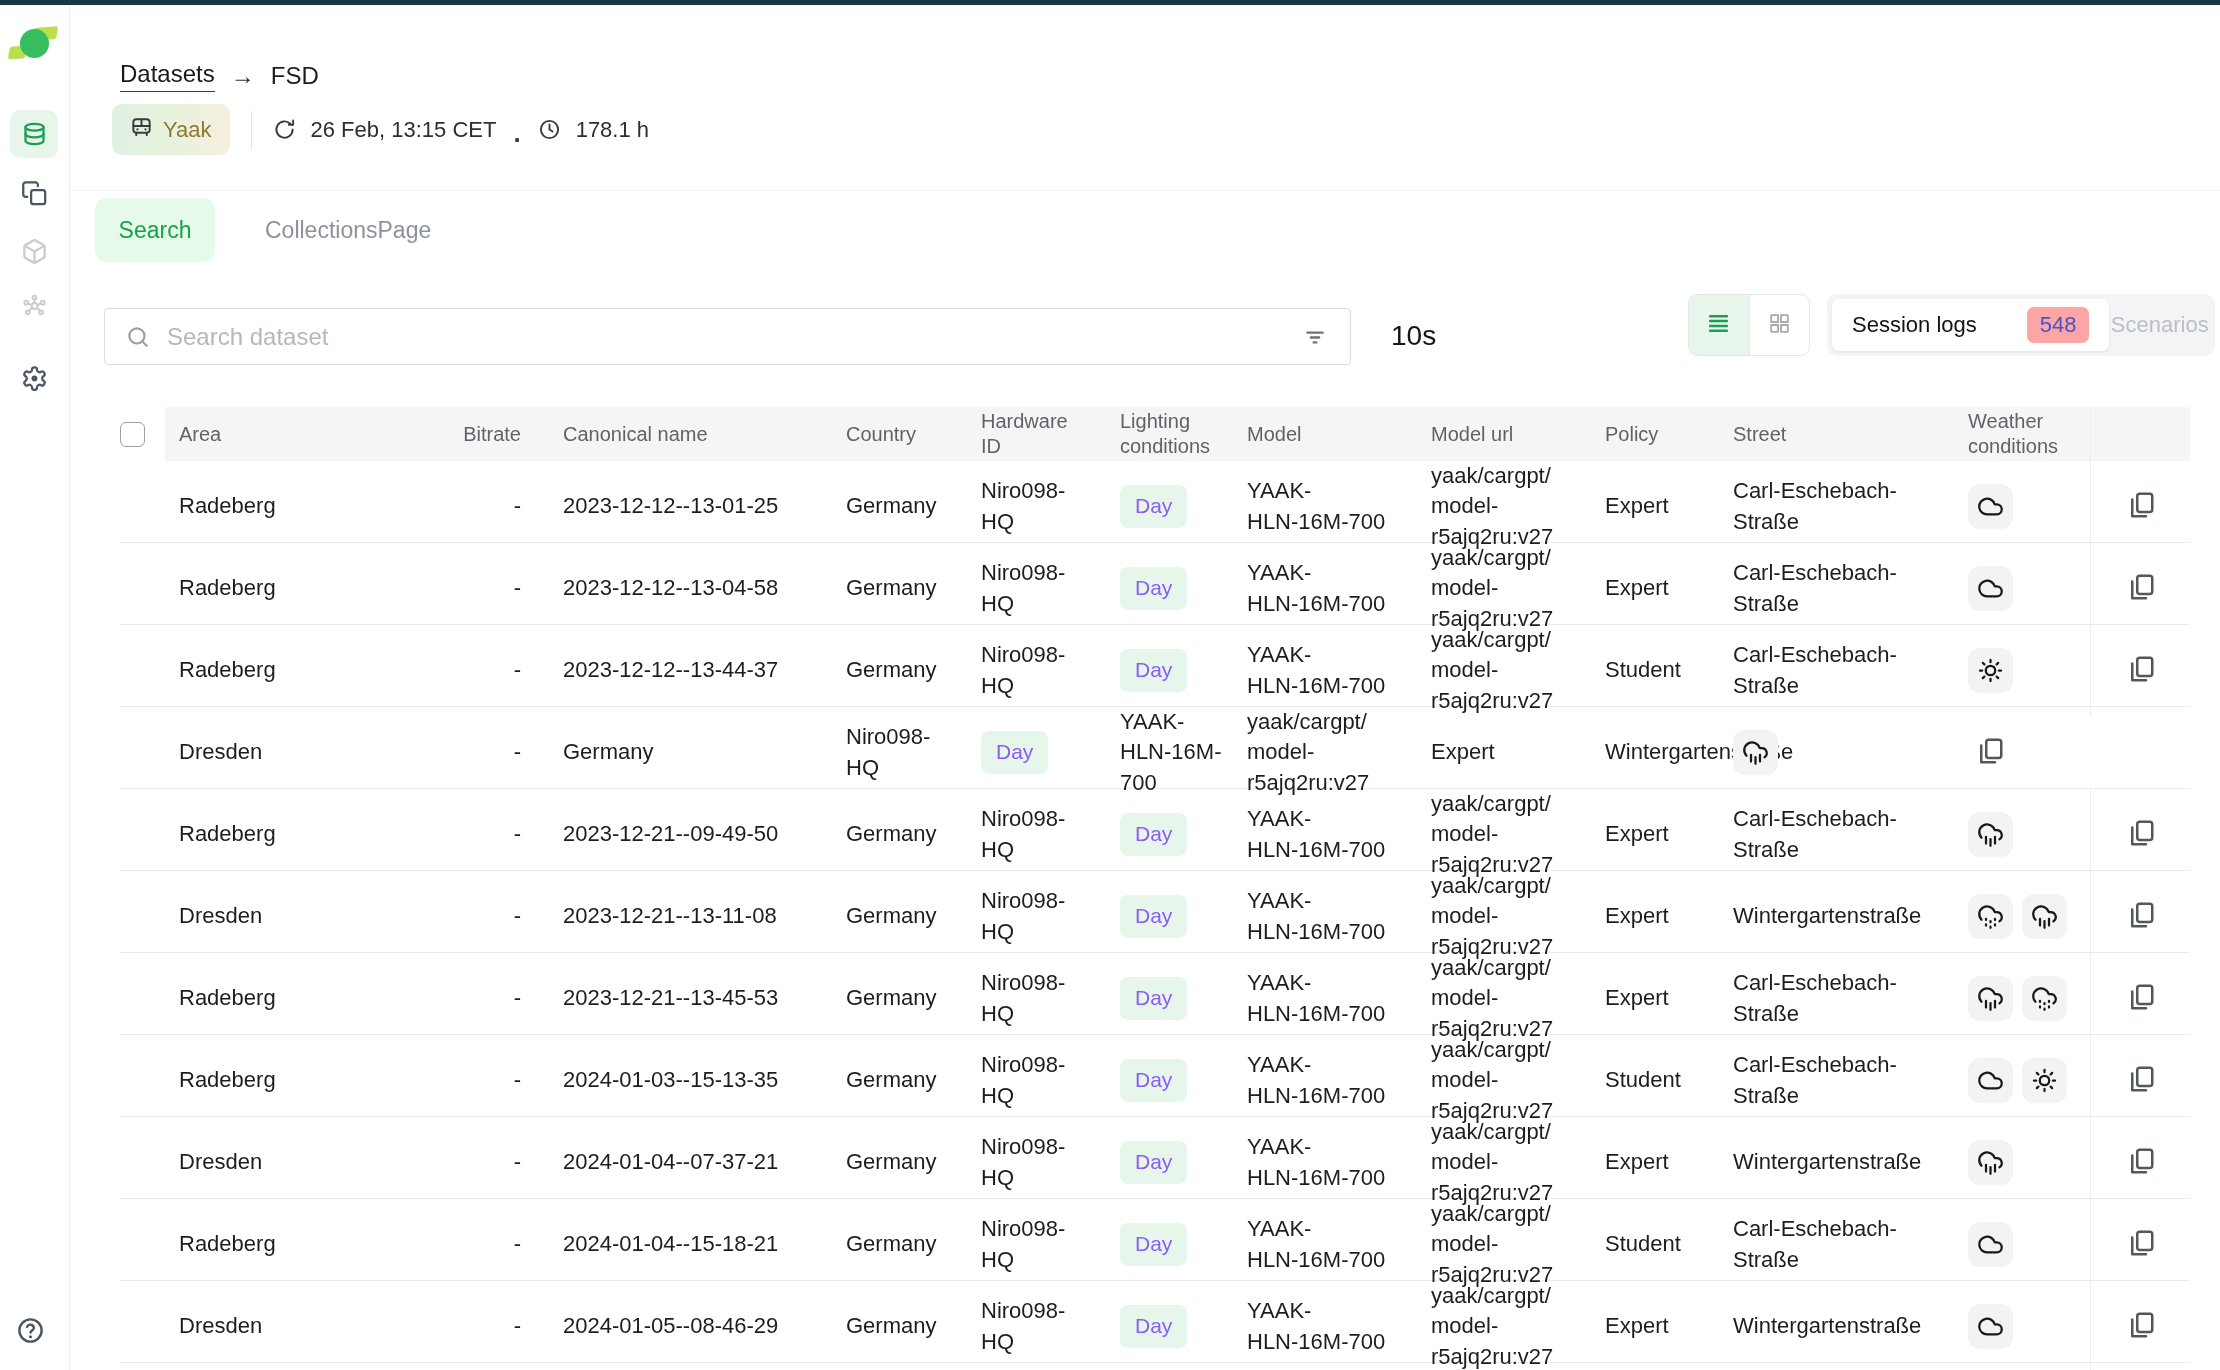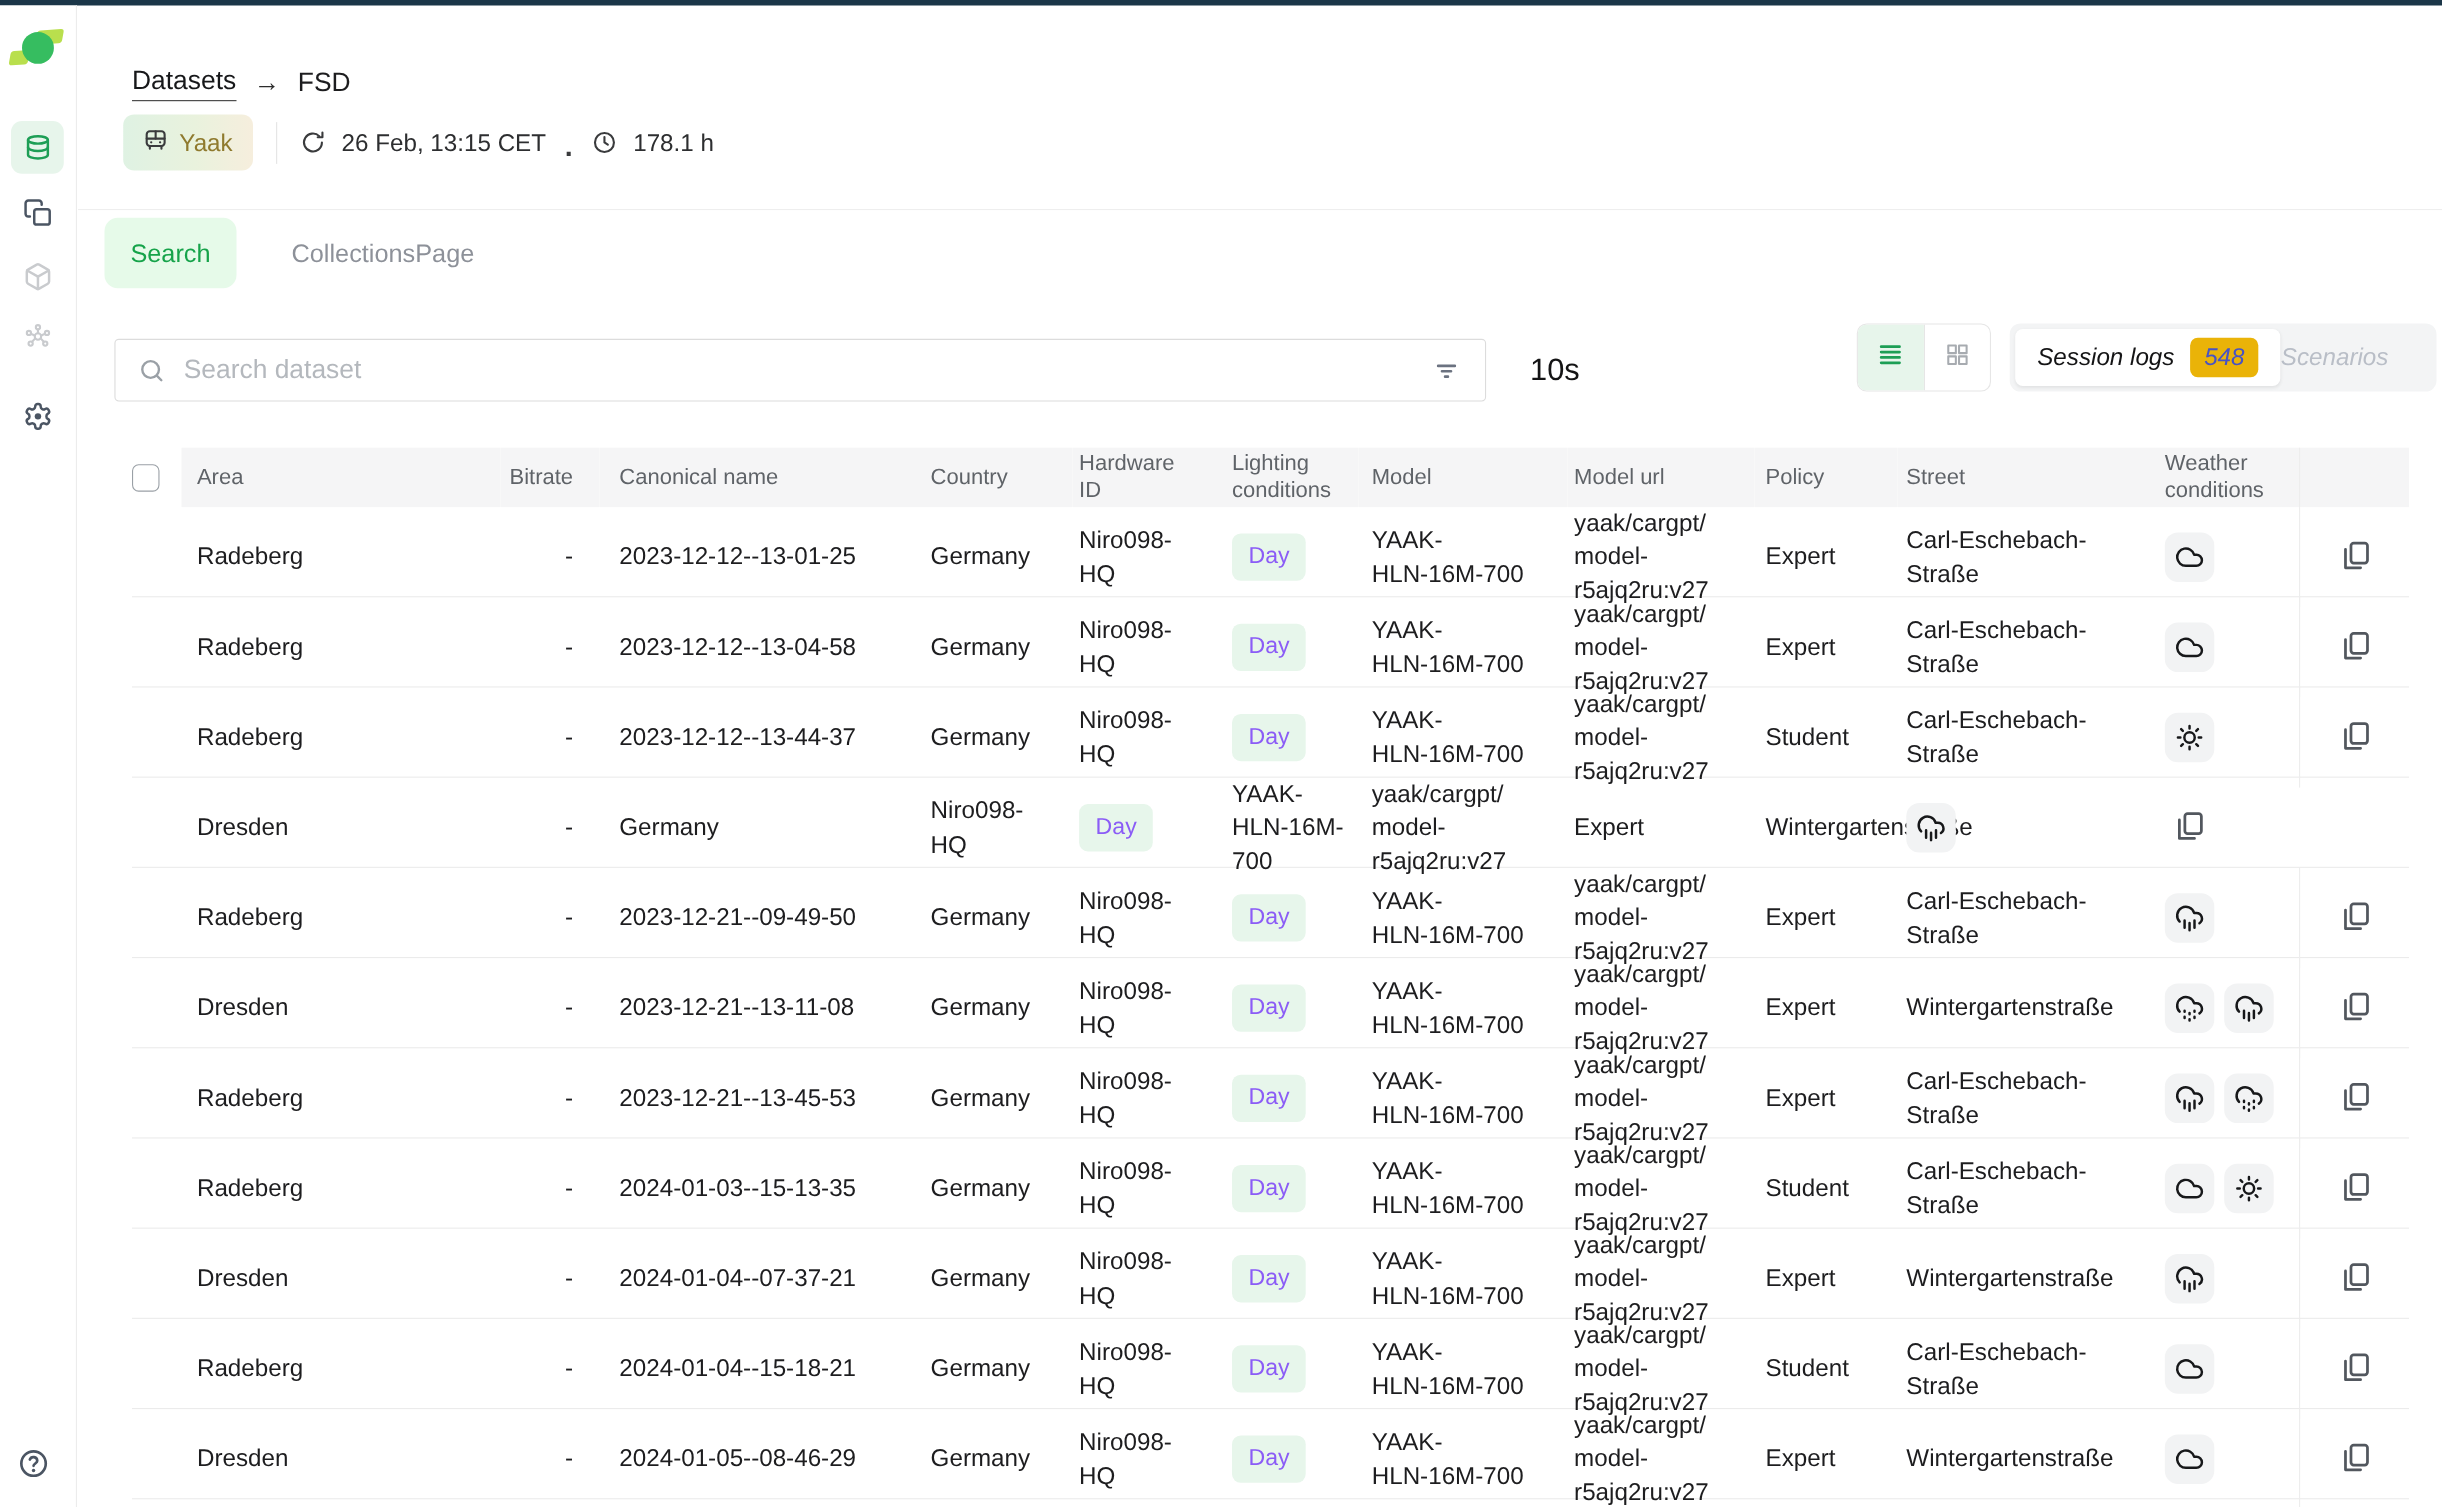--- a/index.html
+++ b/index.html
@@ -44,24 +44,24 @@
   .searchbox .filter { width:26px; height:26px; color:#6b7280; margin-right:22px; flex:0 0 auto; cursor:pointer; }
   .interval { position:absolute; left:1391px; top:320px; font-size:28px; color:#141415; }
 
   .viewtoggle { position:absolute; left:1688px; top:294px; width:122px; height:62px; border:1px solid #e6e6e6; border-radius:9px; display:flex; overflow:hidden; background:#fff; }
   .viewtoggle .vt { flex:1; display:flex; align-items:center; justify-content:center; }
   .viewtoggle .vt.active { background:#e7f5eb; color:#1d9e55; }
   .viewtoggle .vt + .vt { border-left:1px solid #e6e6e6; color:#a7abb0; }
   .viewtoggle svg { width:25px; height:25px; }
 
   .segmented { position:absolute; left:1827px; top:294px; width:388px; height:62px; background:#f3f4f5; border-radius:10px; padding:5px; display:flex; }
-  .seg { display:flex; align-items:center; font-size:22px;font-style:italic; }
+  .seg { display:flex; align-items:center; justify-content:center; font-size:22px; }
   .seg.active { background:#fff; border-radius:7px; box-shadow:0 1px 3px rgba(0,0,0,.07); color:#141415; font-weight:500; gap:14px; padding:0 20px; }
   .seg.idle { flex:1; color:#b9bec7; }
-  .countbadge { background:#eab308; color:#4753c5; border-radius:7px; padding:5px 13px; font-size:22px; font-weight:400; }
+  .countbadge { background:#fca5a5; color:#4753c5; border-radius:7px; padding:5px 13px; font-size:22px; font-weight:400;margin-left:36px; }
 
   
   .table { position:absolute; left:120px; top:407px; width:2070px; }
   .grid { display:grid; grid-template-columns:45px 290px 90px 295px 135px 135px 125px 190px 170px 130px 235px 130px 100px; }
   .thead { height:54px; }
   .thead .th { background:#f5f5f6; display:flex; align-items:center; font-size:20px; color:#5f6368; line-height:1.25; white-space:pre-line; }
   .thead .th:nth-child(1) { background:#fff; }
   .trow { height:82px; border-bottom:1px solid #ebebeb; }
   .trow .td { display:flex; align-items:center; font-size:22px; color:#1d1d1f; line-height:1.38; overflow:visible; }
   .wrap { white-space:pre-line; }

